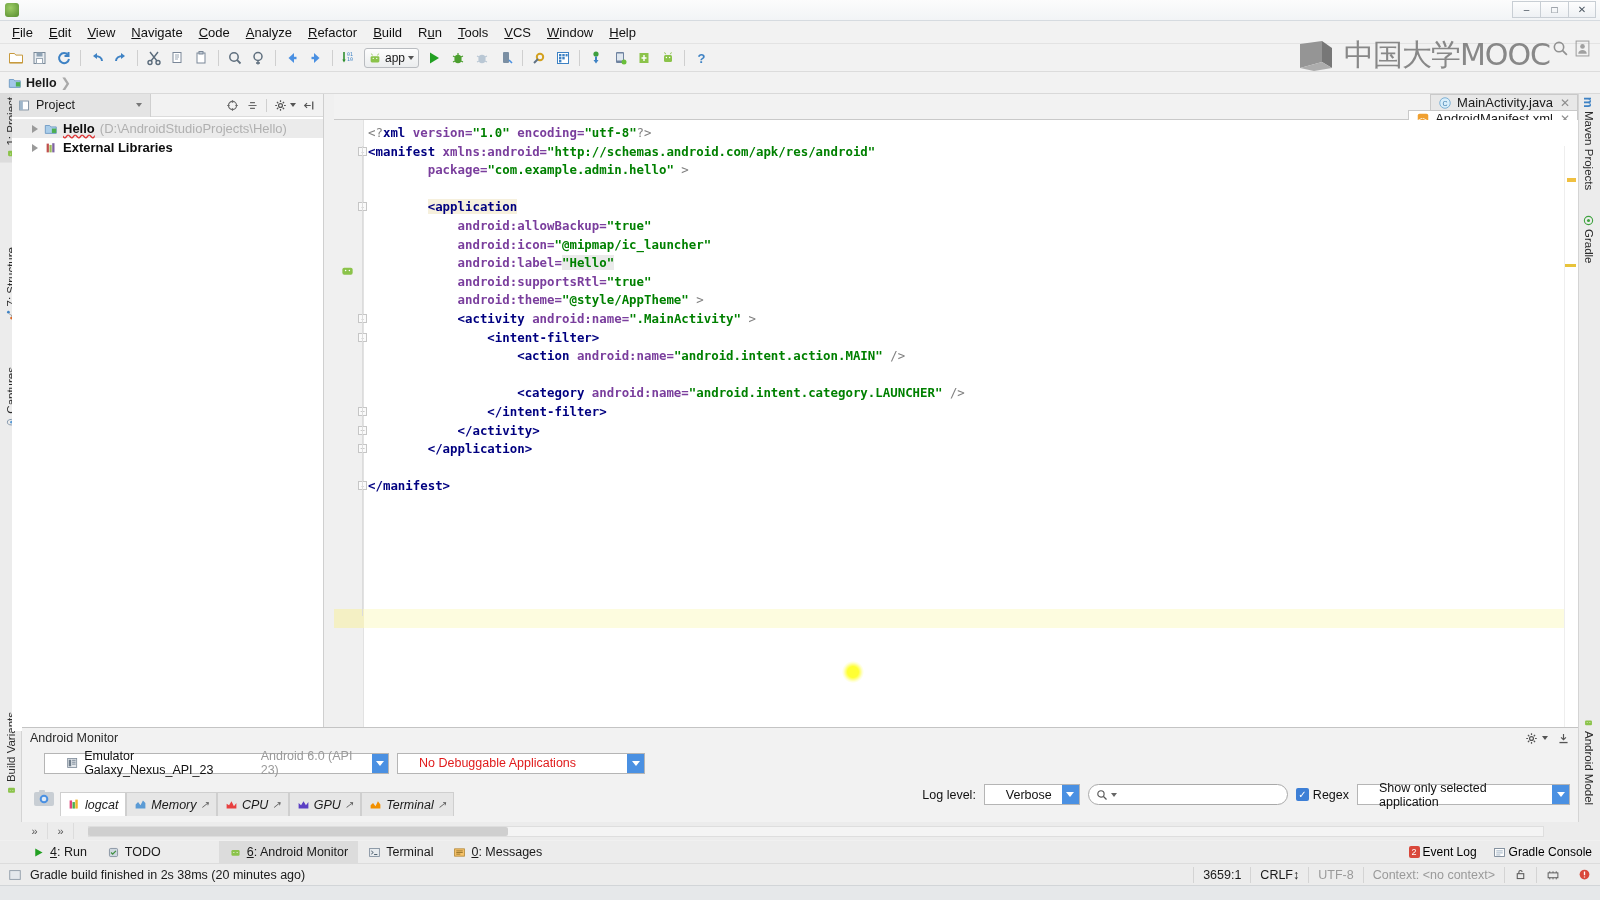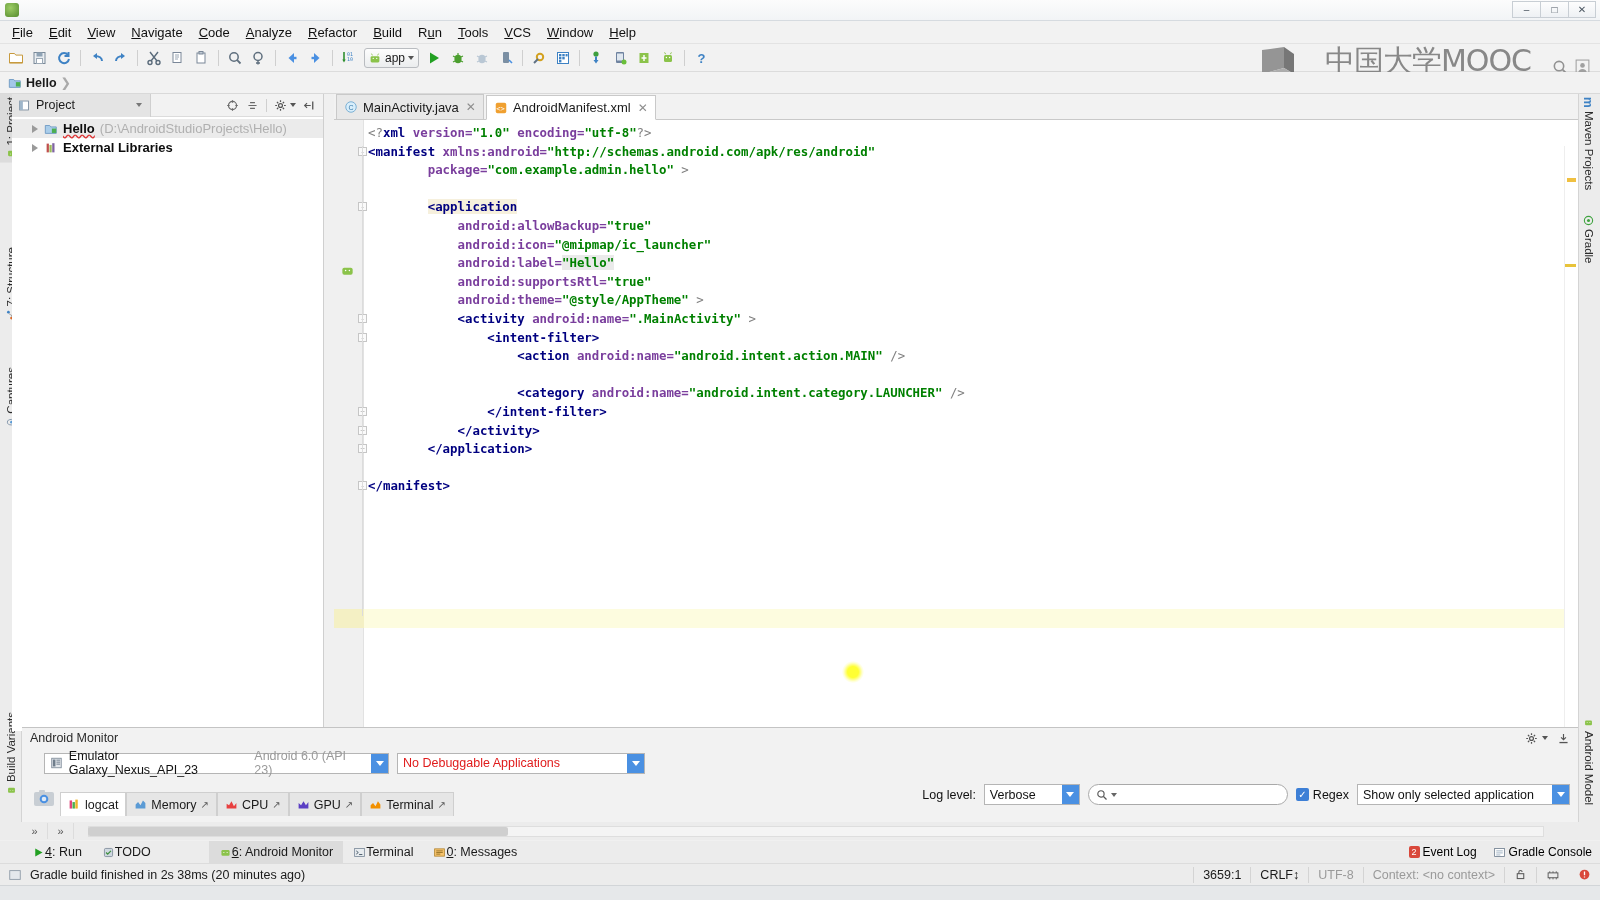--- a/index.html
+++ b/index.html
@@ -58,21 +58,21 @@
   .runcfg {
     display: flex; align-items: center; height: 20px; padding: 0 4px 0 3px;
     border: 1px solid #b9bcc0; border-radius: 3px;
     background: linear-gradient(#fdfdfd,#ebedee); margin: 0 3px; gap: 3px;
   }
   .runcfg .lab { font-size: 12px; color: #1a1a1a; }
   .droparrow { width: 0; height: 0; border-left: 3px solid transparent; border-right: 3px solid transparent; border-top: 4px solid #555; }
 
   .watermark {
     position: absolute; right: 10px; top: 40px; height: 36px;
-    display: flex; align-items: flex-end; gap: 21px; opacity: .92;
+    display: flex; align-items: flex-start; gap: 2px; opacity: .92;
   }
   .wm-logo { width: 44px; height: 30px; position: relative; flex: none; }
   .wm-text { font-size: 30px; color: #808080; letter-spacing: -1px; line-height: 1;
              font-family: "DejaVu Sans", sans-serif; }
   .wm-icons { display: flex; gap: 6px; align-items: center; color: #8a8a8a; }
 
   
   .breadcrumb {
     position: absolute; top: 72px; left: 0; width: 1600px; height: 22px;
     background: #f2f2f2; display: flex; align-items: center; padding-left: 8px;
@@ -115,21 +115,21 @@
   .tree { padding-top: 2px; font-size: 13px; }
   .tnode { display: flex; align-items: center; height: 19px; padding-left: 20px; gap: 5px; }
   .tnode.sel { background: #ebebeb; }
   .tri { width: 0; height: 0; border-top: 4px solid transparent; border-bottom: 4px solid transparent; border-left: 6px solid #9a9a9a; flex: none; margin-right: 1px; }
   .tname { color: #0d0d0d; font-weight: bold; }
   .tname.underl { text-decoration: underline; text-decoration-color: #d33; text-decoration-style: wavy; }
   .tpath { color: #b0b0b0; font-weight: normal; }
 
   
   .editorwrap { position: absolute; left: 334px; top: 94px; width: 1244px; height: 637px; background: #fff; }
-  .tabrow { height: 26px; background: #f2f2f2; display: flex; align-items: flex-end; border-bottom: 1px solid #c9c9c9; }
+  .tabrow { height: 26px; background: #f2f2f2; display: flex; align-items: flex-end; border-bottom: 1px solid #c9c9c9; flex-direction: column; }
   .etab {
     display: flex; align-items: center; gap: 5px; height: 25px; padding: 0 7px;
     font-size: 13px; color: #1a1a1a; border: 1px solid #c9c9c9; border-bottom: none;
     background: #e8e8e8; margin-left: 2px;
   }
   .etab.active { background: #fff; border-bottom: 1px solid #fff; margin-bottom: -1px; }
   .xbtn { color: #8d8d8d; font-size: 12px; margin-left: 2px; }
 
   .codearea { position: absolute; left: 0; top: 26px; width: 1244px; height: 611px; background: #fff; overflow: hidden; }
   .gutter { position: absolute; left: 0; top: 0; width: 30px; height: 611px; background: #f0f0f0; border-right: 1px solid #e2e2e2; }
@@ -161,49 +161,49 @@
   }
 
   
   .monitor { position: absolute; left: 22px; top: 727px; width: 1556px; height: 104px; background: #f2f2f2; border-top: 1px solid #c4c4c4; }
   .mon-head { height: 20px; display: flex; align-items: center; padding-left: 8px; background: #f2f2f2; }
   .mon-title { font-size: 12.5px; color: #2b2b2b; }
   .mon-head-icons { margin-left: auto; display: flex; gap: 9px; padding-right: 8px; align-items: center; }
   .mon-row2 { height: 30px; display: flex; align-items: center; padding-left: 22px; gap: 8px; }
   .combo {
     height: 21px; border: 1px solid #b5b5b5; background: #fff; display: flex; align-items: center;
-    font-size: 12.5px; color: #111; padding-left: 5px; gap: 5px;
+    font-size: 12.5px; color: #111; padding-left: 21px; gap: 5px;
   }
   .combo .cbtn { width: 17px; height: 19px; background: #4a90e2; display: flex; align-items: center; justify-content: center; margin-left: auto; }
   .combo .cbtn .arw { width:0;height:0;border-left:4px solid transparent;border-right:4px solid transparent;border-top:5px solid #fff; }
   .muted { color: #9a9a9a; }
   .red { color: #e01b1b; }
 
-  .mon-tabs { position: absolute; left: 0; top: 52px; width: 1556px; height: 36px; display: flex; align-items: flex-end; }
+  .mon-tabs { position: absolute; left: 0; top: 52px; width: 1556px; height: 36px; display: flex; align-items: flex-end; font-style: italic; }
   .camicon { width: 32px; height: 30px; display: flex; align-items: center; justify-content: center; margin-left: 6px; margin-bottom: 3px; }
   .mtab {
     display: flex; align-items: center; gap: 4px; height: 24px; padding: 0 7px; font-size: 12.5px;
     border: 1px solid #cfcfcf; border-bottom: none; background: #e6e6e6; color: #1a1a1a;
   }
   .mtab.active { background: #fff; }
   .logctl { position: absolute; right: 8px; top: 56px; display: flex; align-items: center; gap: 8px; font-size: 12.5px; color: #111; }
   .searchbox {
     width: 200px; height: 21px; border: 1px solid #a9a9a9; border-radius: 11px; background: #fff;
     display: flex; align-items: center; padding-left: 7px; gap: 3px;
   }
   .chk { width: 13px; height: 13px; background: #3d7fd6; display: flex; align-items: center; justify-content: center; color: #fff; font-size: 10px; border-radius: 2px; }
 
   
   .toggleRow { position: absolute; left: 0; top: 822px; width: 1600px; height: 18px; background: #ececec; display:flex; align-items:center; }
   .chev { width: 26px; height: 16px; display:flex;align-items:center;justify-content:center; color:#555; font-size:11px; border-right:1px solid #dcdcdc;}
   .hsb { position: absolute; left: 88px; top: 826px; width: 1456px; height: 11px; background: #f4f4f4; border: 1px solid #dedede; }
   .hsb-thumb { position: absolute; left: 88px; top: 827px; width: 420px; height: 9px; background: #cfcfcf; border-radius: 2px; }
 
   .btabs { position: absolute; left: 0; top: 841px; width: 1600px; height: 22px; background: #ececec; display: flex; align-items: center; padding-left: 22px; }
-  .btab { display: flex; align-items: center; height: 22px; padding: 0 10px; font-size: 12.5px; color: #1a1a1a; }
+  .btab { display: flex; align-items: center; gap: 5px; height: 22px; padding: 0 10px; font-size: 12.5px; color: #1a1a1a; }
   .btab.active { background: #dcdcdc; margin-left: 48px; }
   .btab u { text-decoration: underline; }
   .btabs-right { position: absolute; right: 8px; top: 0; height: 22px; display: flex; align-items: center; gap: 16px; }
 
   .statusbar {
     position: absolute; left: 0; top: 863px; width: 1600px; height: 22px; background: #ececec;
     border-top: 1px solid #dcdcdc; display: flex; align-items: center; padding-left: 8px; gap: 8px; font-size: 12.5px; color: #1a1a1a;
   }
   .sb-right { margin-left: auto; display: flex; align-items: center; height: 22px; }
   .sb-cell { padding: 0 9px; border-left: 1px solid #d4d4d4; height: 16px; display: flex; align-items: center; }

